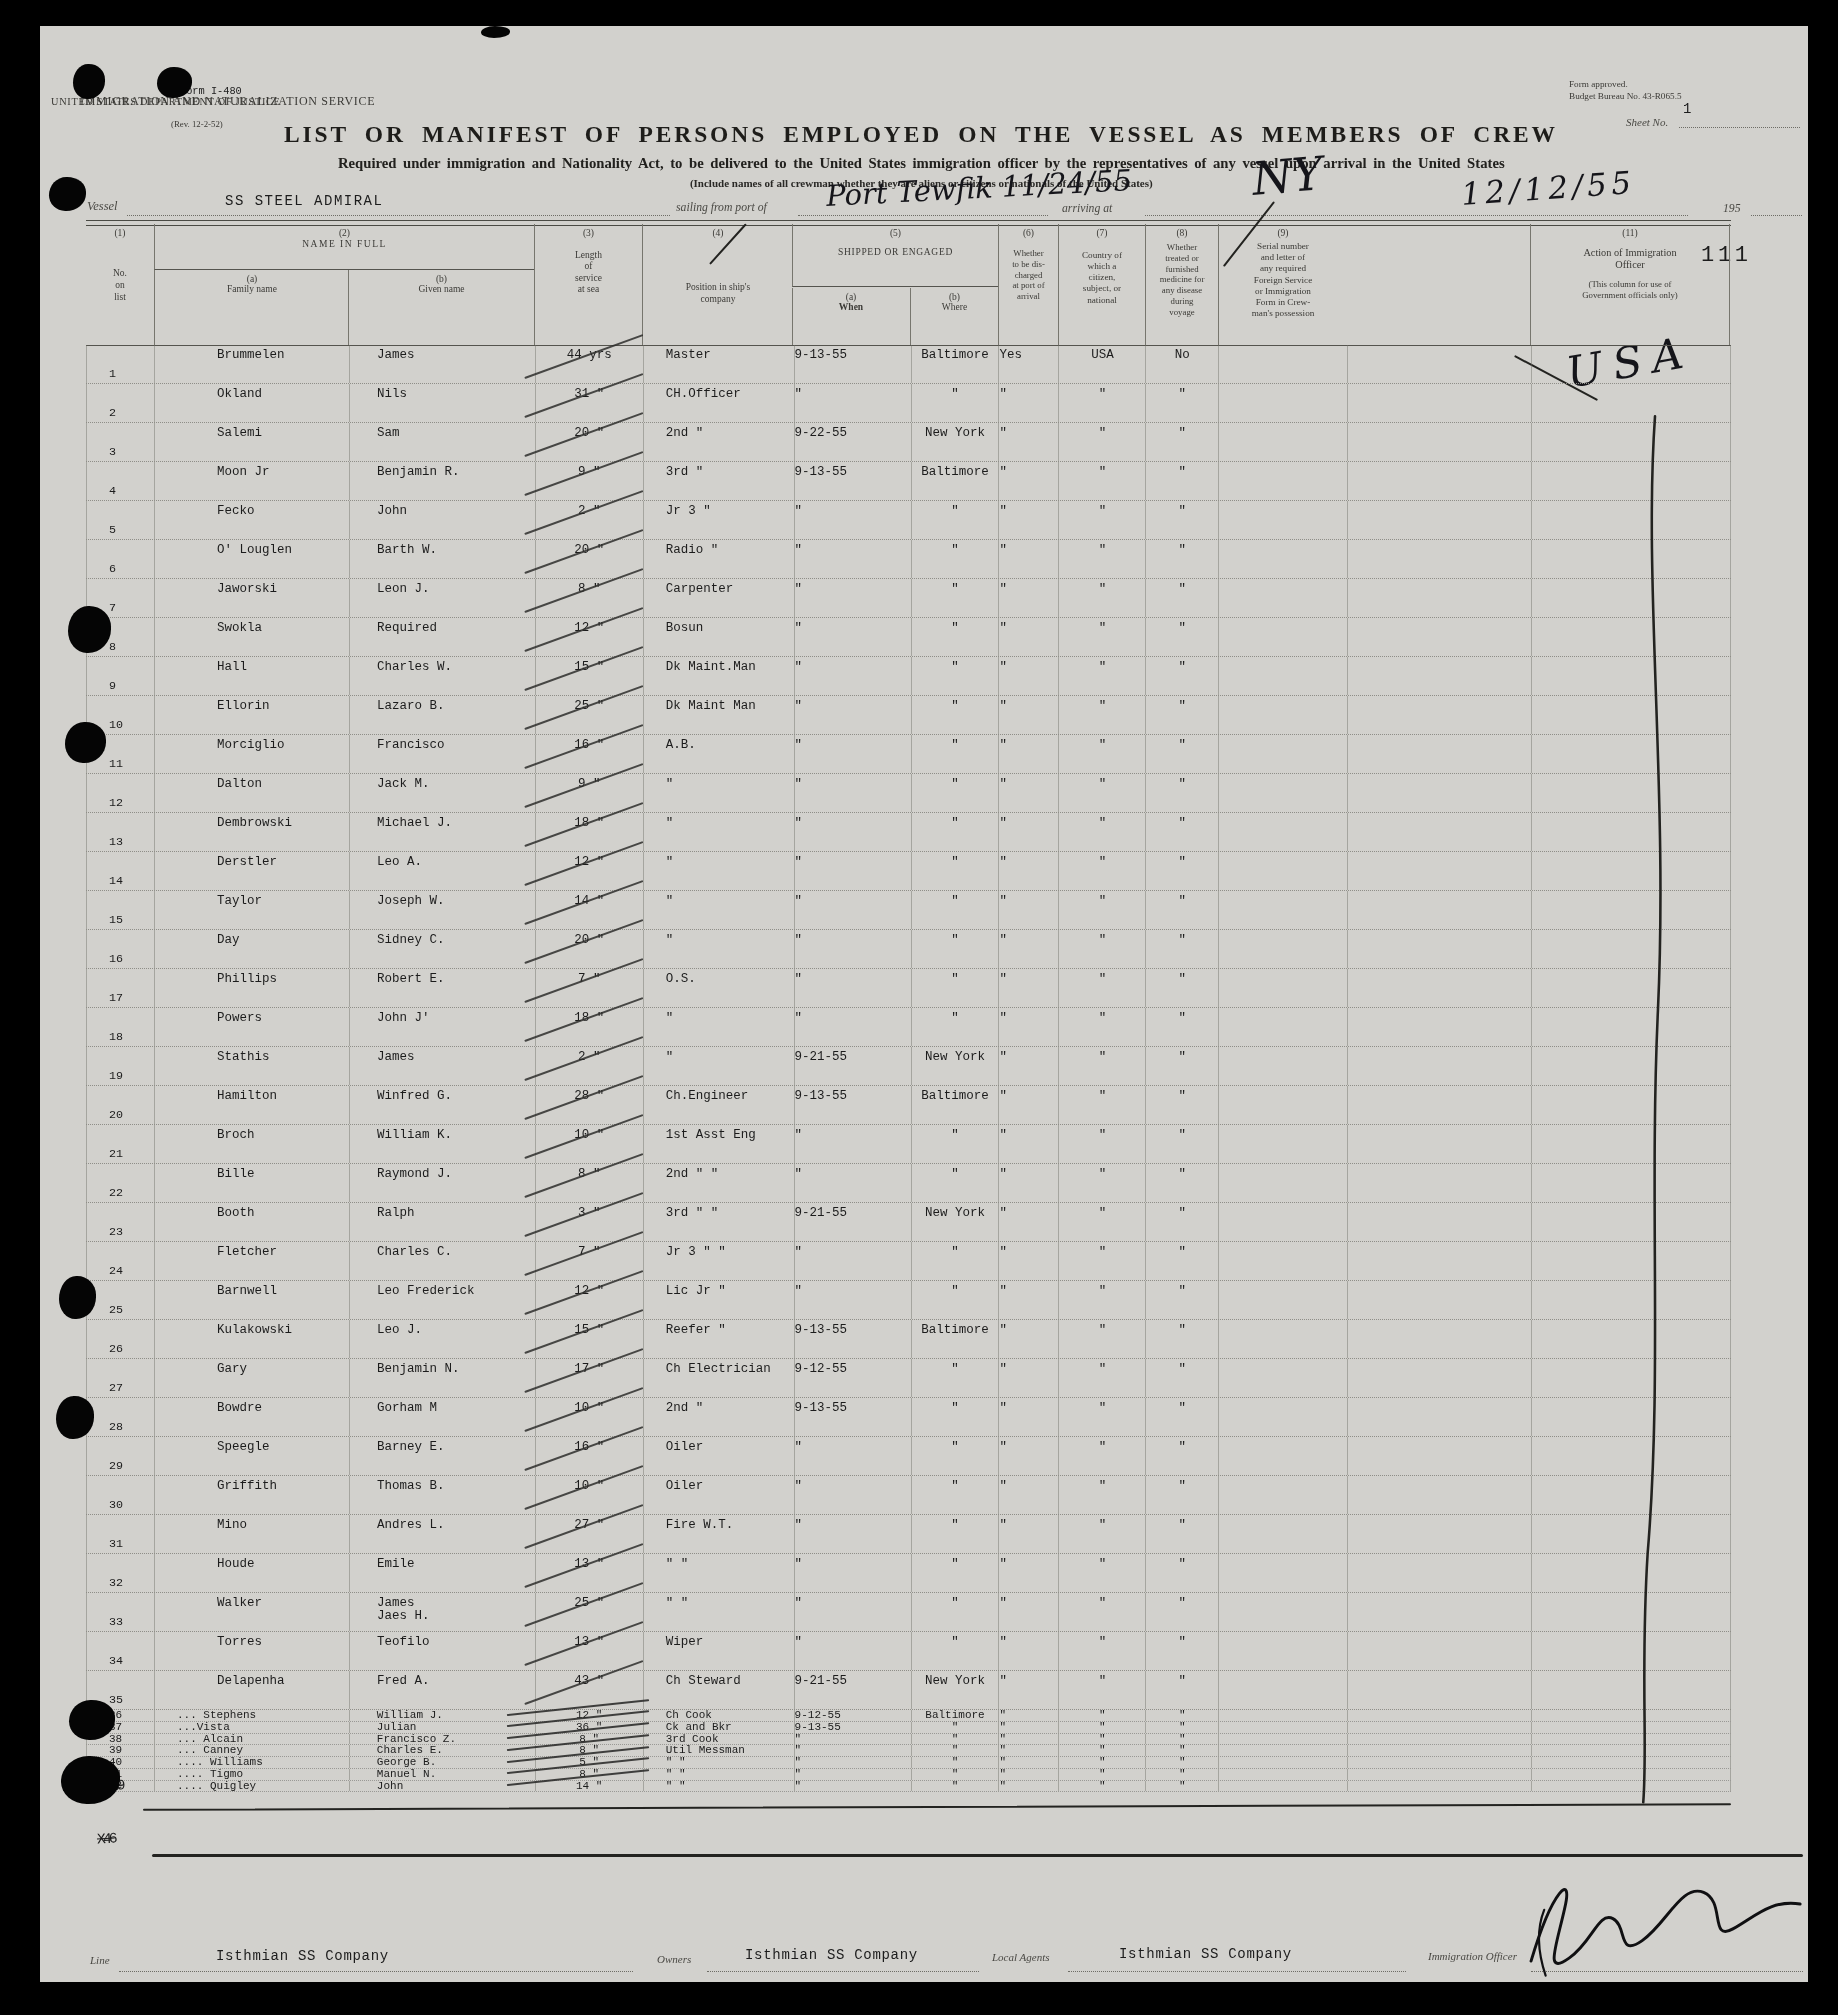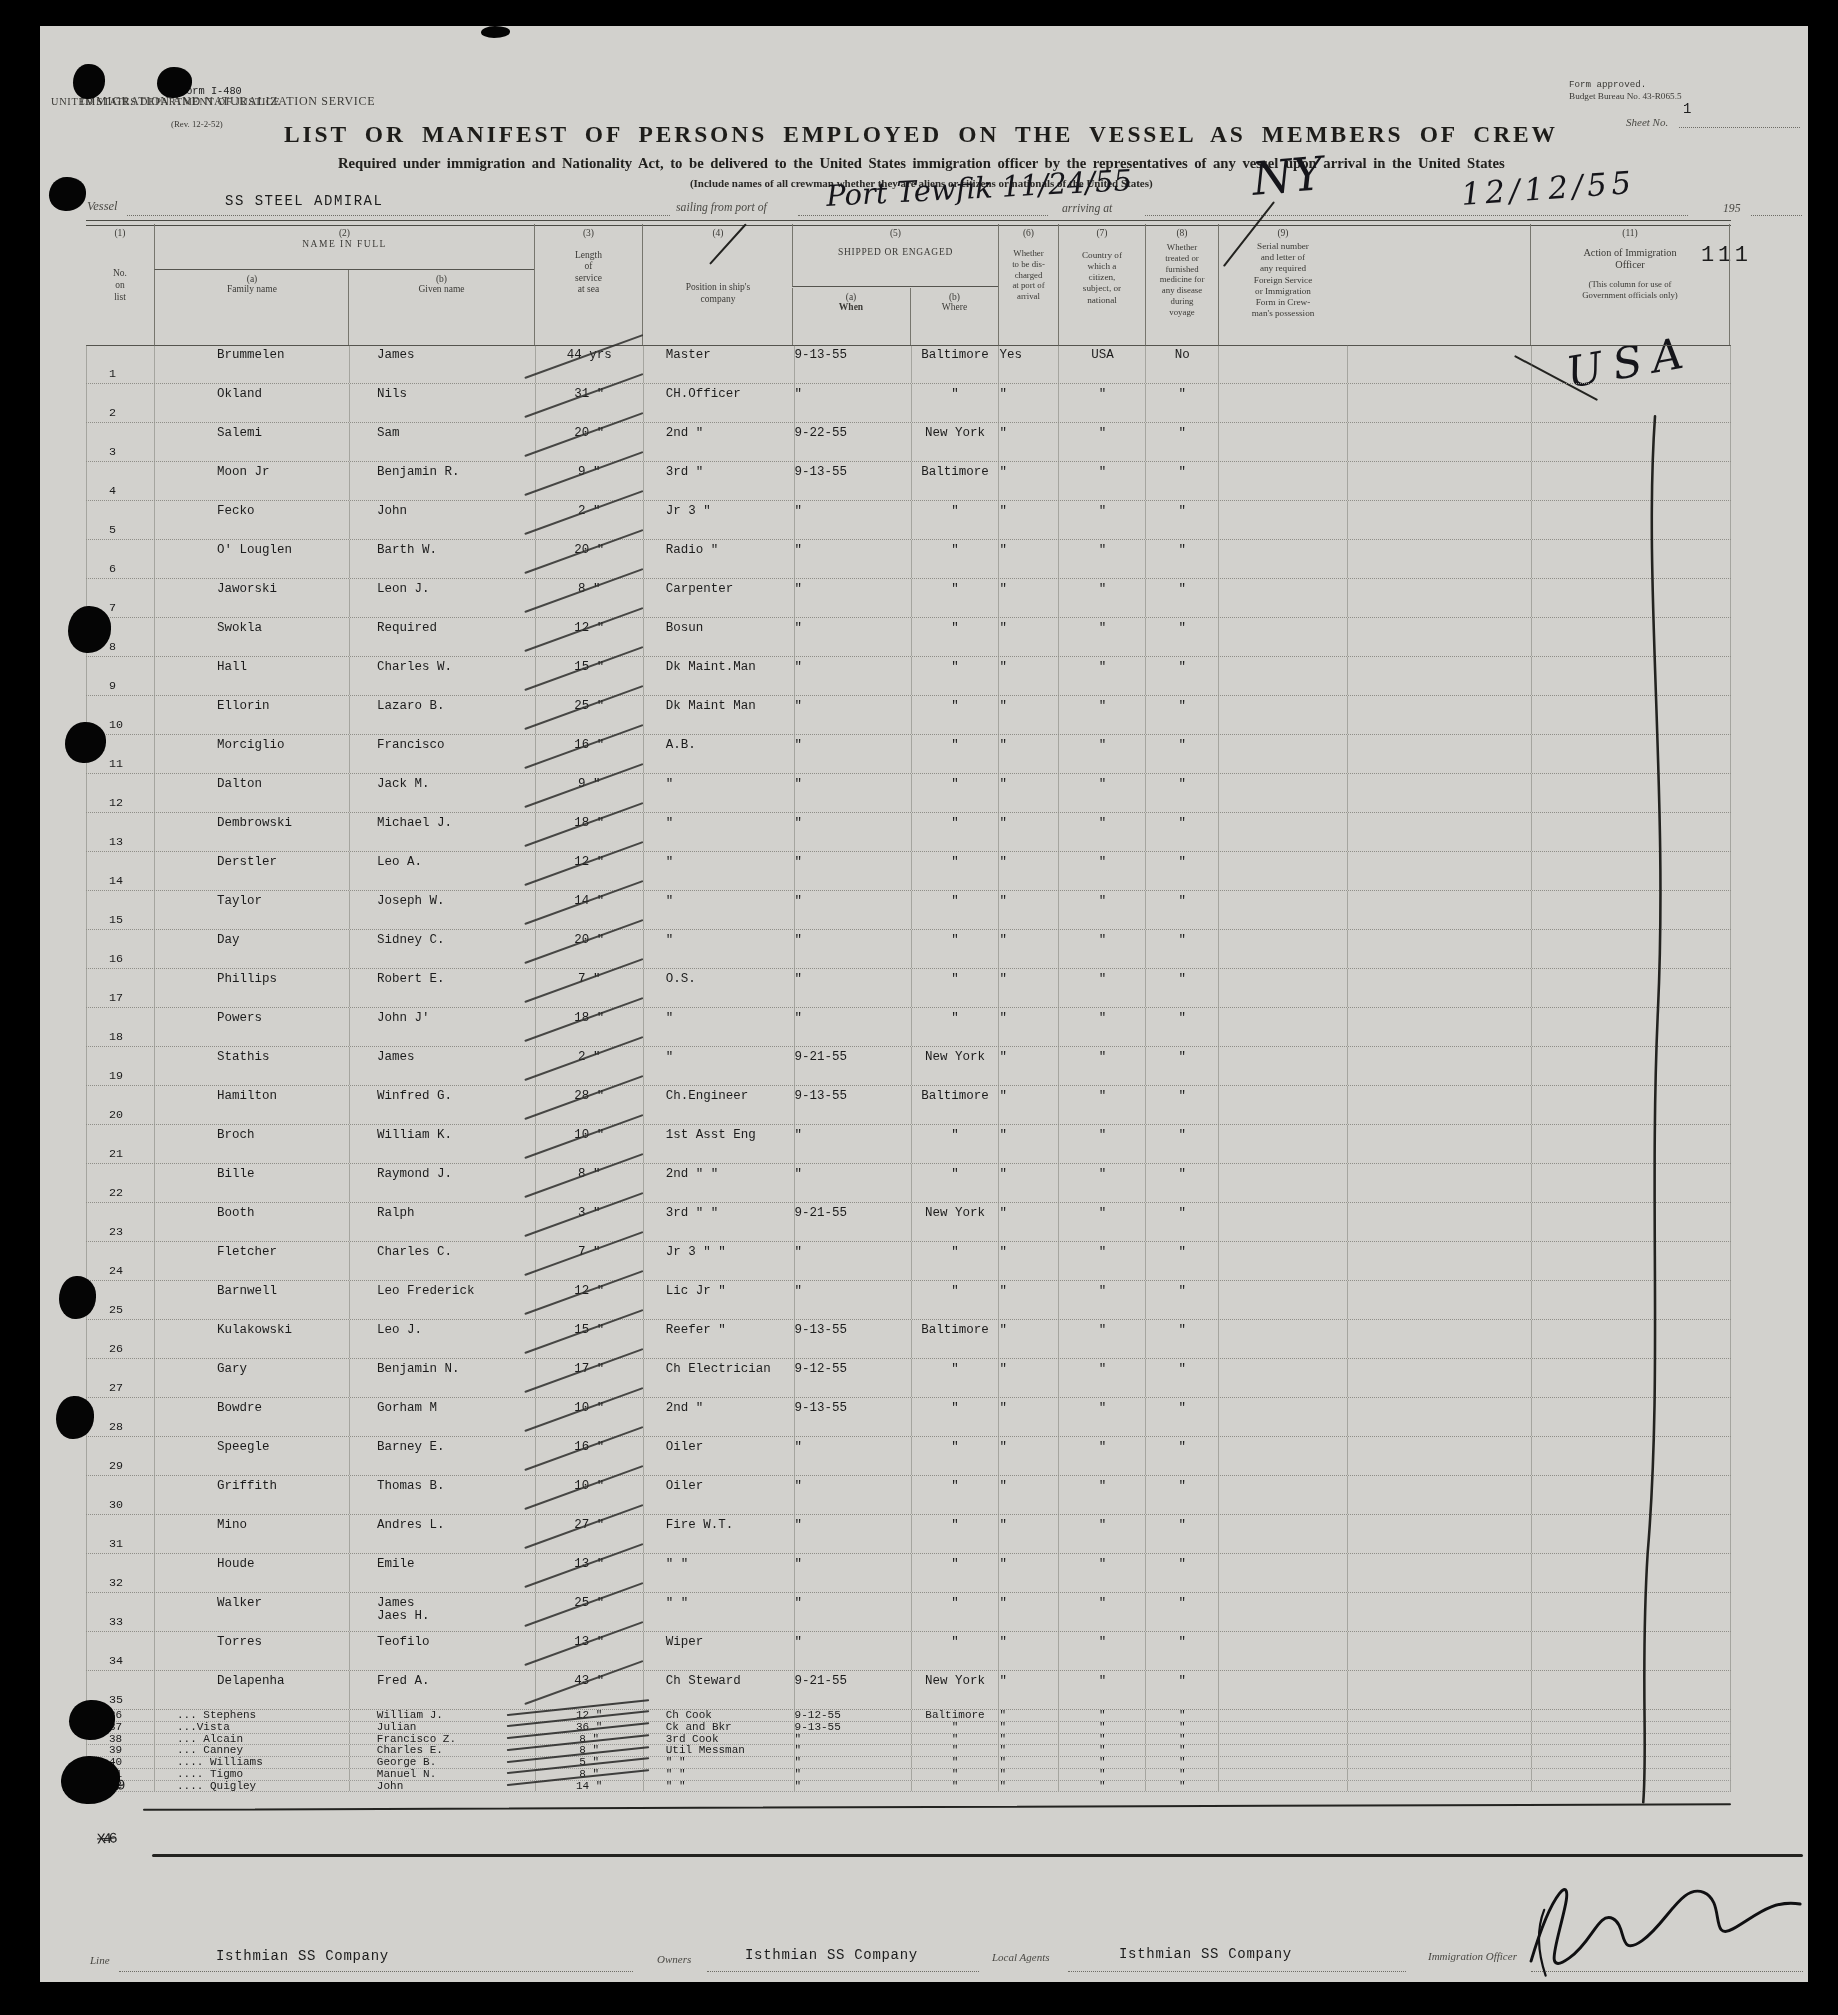--- a/index.html
+++ b/index.html
@@ -69,21 +69,21 @@
 </head>
 <body>
 
 <div class="paper">
 
   <div class="abs print typed" style="left:140px;top:59px;font-size:10.3px;">Form I-480</div>
   <div class="abs print" style="left:11px;top:70px;font-size:10.3px;letter-spacing:0.7px;">UNITED STATES DEPARTMENT OF JUSTICE</div>
   <div class="abs print" style="left:40px;top:68px;font-size:12px;letter-spacing:0.7px;">IMMIGRATION AND NATURALIZATION SERVICE</div>
   <div class="abs print" style="left:131px;top:93px;font-size:8.8px;">(Rev. 12-2-52)</div>
 
-  <div class="abs print" style="left:1529px;top:53px;font-size:9.2px;font-family:Liberation Mono, monospace;">Form approved.</div>
+  <div class="abs print" style="left:1529px;top:53px;font-size:9.2px;">Form approved.</div>
   <div class="abs print" style="left:1529px;top:65px;font-size:9.2px;">Budget Bureau No. 43-R065.5</div>
   <div class="abs typed" style="left:1643px;top:75px;font-size:14px;">1</div>
   <div class="abs print-i" style="left:1586px;top:90px;font-size:11px;">Sheet No.</div>
   <div class="abs dots" style="left:1639px;top:101px;width:121px;"></div>
 
   <div class="abs title" style="left:88px;top:95px;width:1586px;">LIST OR MANIFEST OF PERSONS EMPLOYED ON THE VESSEL AS MEMBERS OF CREW</div>
   <div class="abs subtitle" style="left:7.3px;top:129px;width:1748px;">Required under immigration and Nationality Act, to be delivered to the United States immigration officer by the representatives of any vessel upon arrival in the United States</div>
   <div class="abs subnote" style="left:7.3px;top:151px;width:1748px;">(Include names of all crewman whether they are aliens or citizens or nationals of the United States)</div>
 
   <div class="abs print-i" style="left:47px;top:173px;font-size:12.5px;">Vessel</div>

